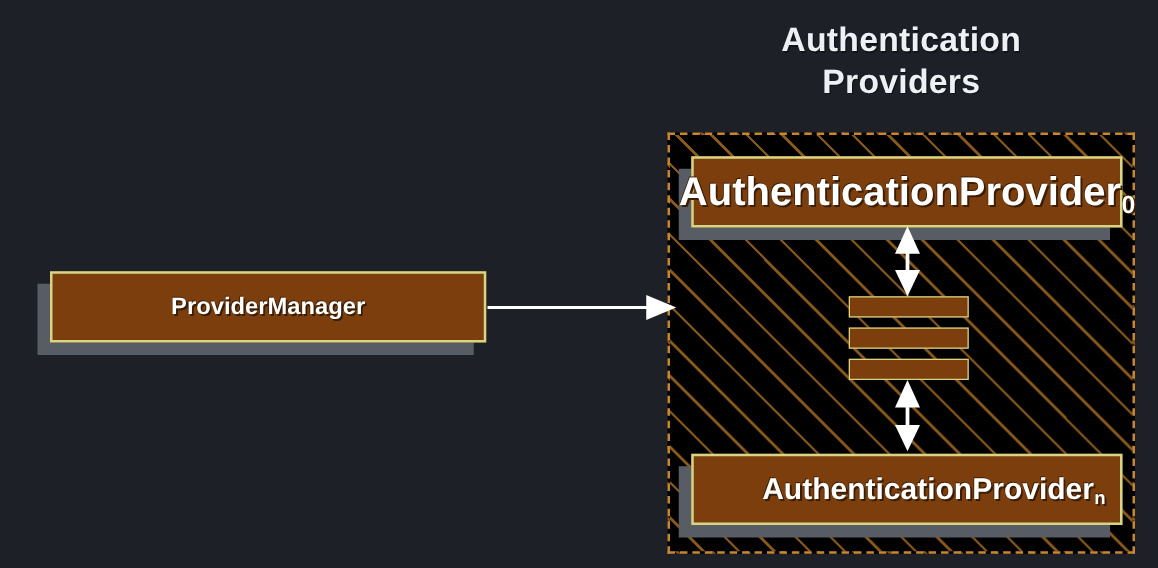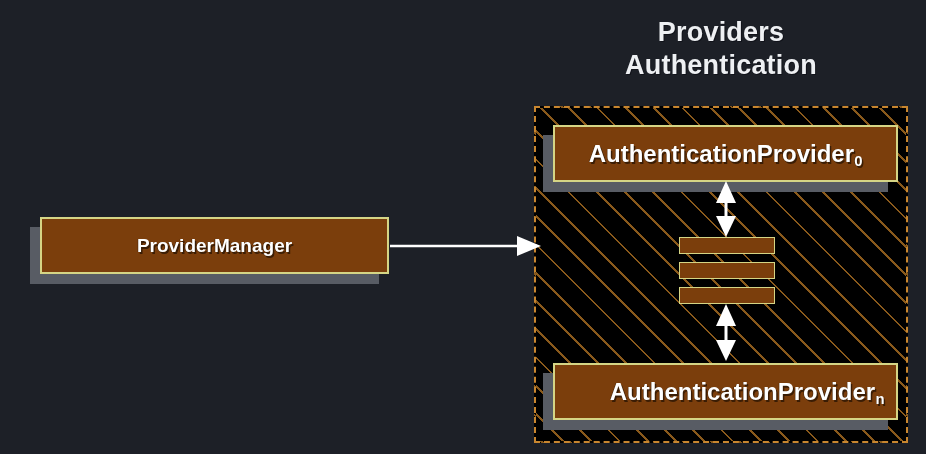--- a/index.html
+++ b/index.html
@@ -99,21 +99,21 @@
         #8a5a1c 20px);
     z-index: 1;
   }
 
   
   #provider-0 {
     left: 553px;
     top: 125px;
     width: 345px;
     height: 57px;
-    font-size: 24px;
+    font-size: 32px;
   }
   #provider-0-shadow {
     left: 543px;
     top: 135px;
     width: 345px;
     height: 57px;
   }
   #provider-n {
     left: 553px;
     top: 363px;
@@ -154,22 +154,22 @@
     z-index: 8;
     pointer-events: none;
   }
 </style>
 </head>
 <body>
 
 <div id="diagram">
 
   <div class="title">
+    <span class="ln">Authentication</span>
     <span class="ln">Providers</span>
-    <span class="ln">Authentication</span>
   </div>
 
   <div id="providers-container"></div>
 
   <div class="shadow" id="provider-manager-shadow"></div>
   <div class="node" id="provider-manager">
     <span class="label">ProviderManager</span>
   </div>
 
   <div class="shadow" id="provider-0-shadow"></div>

